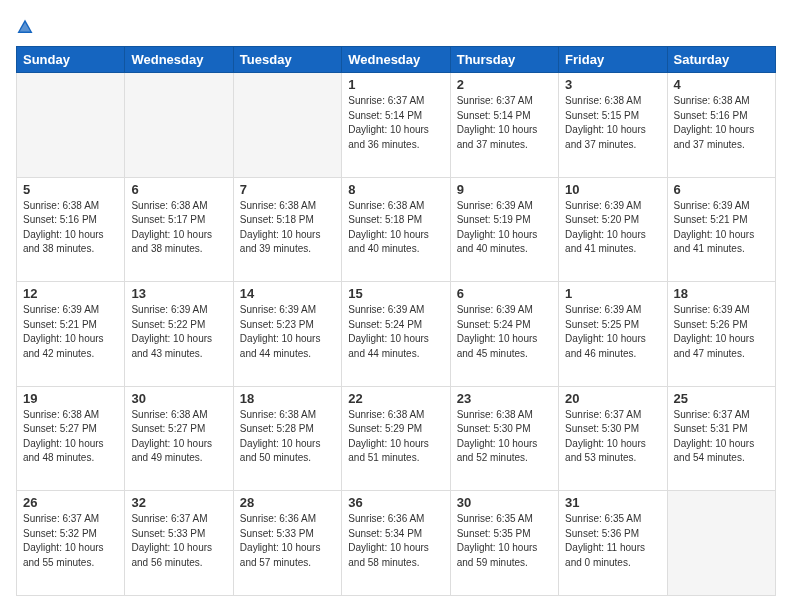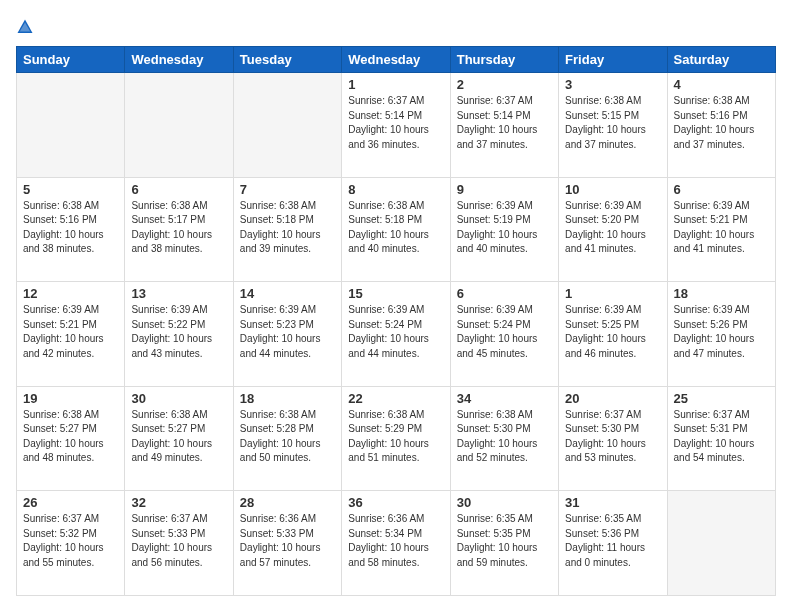--- a/index.html
+++ b/index.html
@@ -288,21 +288,21 @@
 and 50 minutes.</div>
           </td>
           <td>
             <span class="day-num">22</span>
             <div class="day-info" style="white-space: pre-line;">Sunrise: 6:38 AM
 Sunset: 5:29 PM
 Daylight: 10 hours
 and 51 minutes.</div>
           </td>
           <td>
-            <span class="day-num">34</span>
+            <span class="day-num">23</span>
             <div class="day-info" style="white-space: pre-line;">Sunrise: 6:38 AM
 Sunset: 5:30 PM
 Daylight: 10 hours
 and 52 minutes.</div>
           </td>
           <td>
             <span class="day-num">20</span>
             <div class="day-info" style="white-space: pre-line;">Sunrise: 6:37 AM
 Sunset: 5:30 PM
 Daylight: 10 hours

